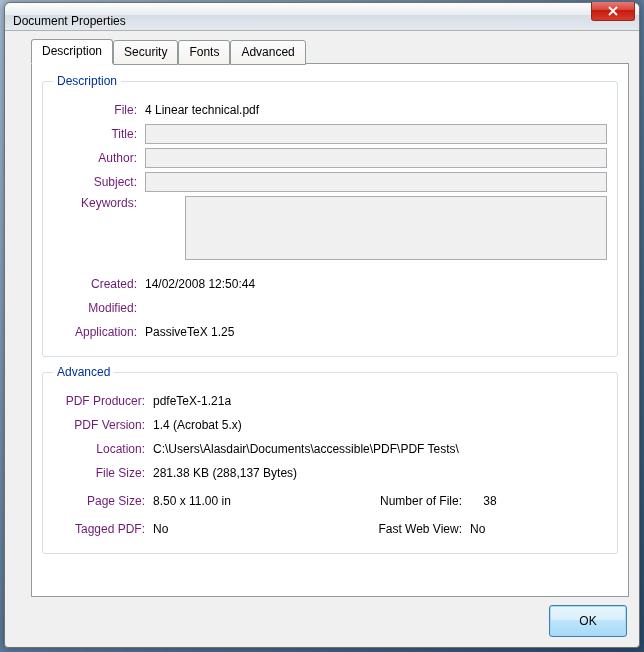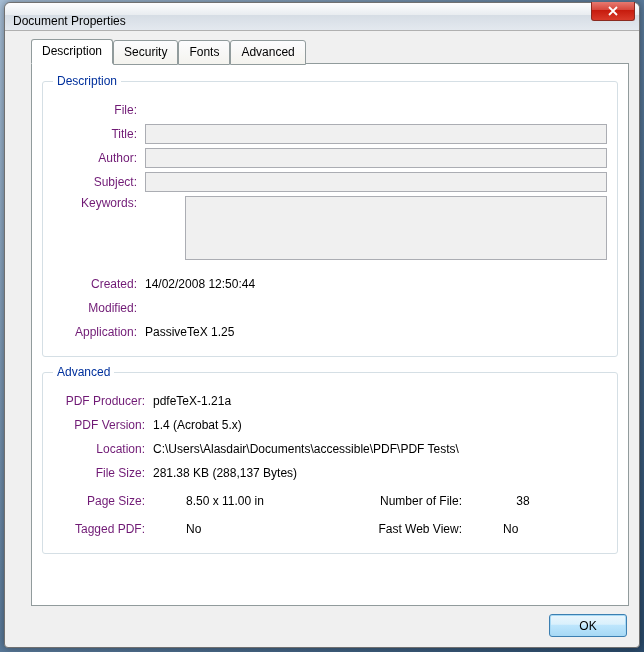--- a/index.html
+++ b/index.html
@@ -130,35 +130,35 @@
     color: #606060;
   }
   .row textarea {
     height: 64px;
     resize: none;
   }
   .adv-grid .row .lbl { width: 100px; }
   .twocol {
     display: flex;
   }
-  .twocol .row { flex: 1; gap: 33px; }
+  .twocol .row { flex: 1; }
   .twocol .row .lbl2 {
     width: 140px;
     text-align: right;
     padding-right: 8px;
   }
   .buttonbar {
     display: flex;
     justify-content: flex-end;
     gap: 8px;
     padding: 8px 2px 0 0;
   }
   .btn {
     min-width: 78px;
-    height: 23px;
+    height: 32px;
     border: 1px solid #707070;
     border-radius: 3px;
     background: linear-gradient(to bottom, #f2f2f2 0%, #ebebeb 45%, #dddddd 46%, #cfcfcf 100%);
     font-family: inherit;
     font-size: 12px;
     cursor: pointer;
     padding: 0 8px;
   }
   .btn.default {
     border: 1px solid #3c7fb1;
@@ -187,20 +187,21 @@
       <div class="tab">Advanced</div>
     </div>
 
     <div class="tabpage">
 
       <fieldset class="group">
         <legend>Description</legend>
 
         <div class="row">
           <span class="lbl">File:</span>
+          <span class="val">4 Linear technical.pdf</span>
         </div>
         <div class="row">
           <span class="lbl">Title:</span>
           <input type="text" readonly="" value="" style="">
         </div>
         <div class="row">
           <span class="lbl">Author:</span>
           <input type="text" readonly="" value="" style="">
         </div>
         <div class="row">

